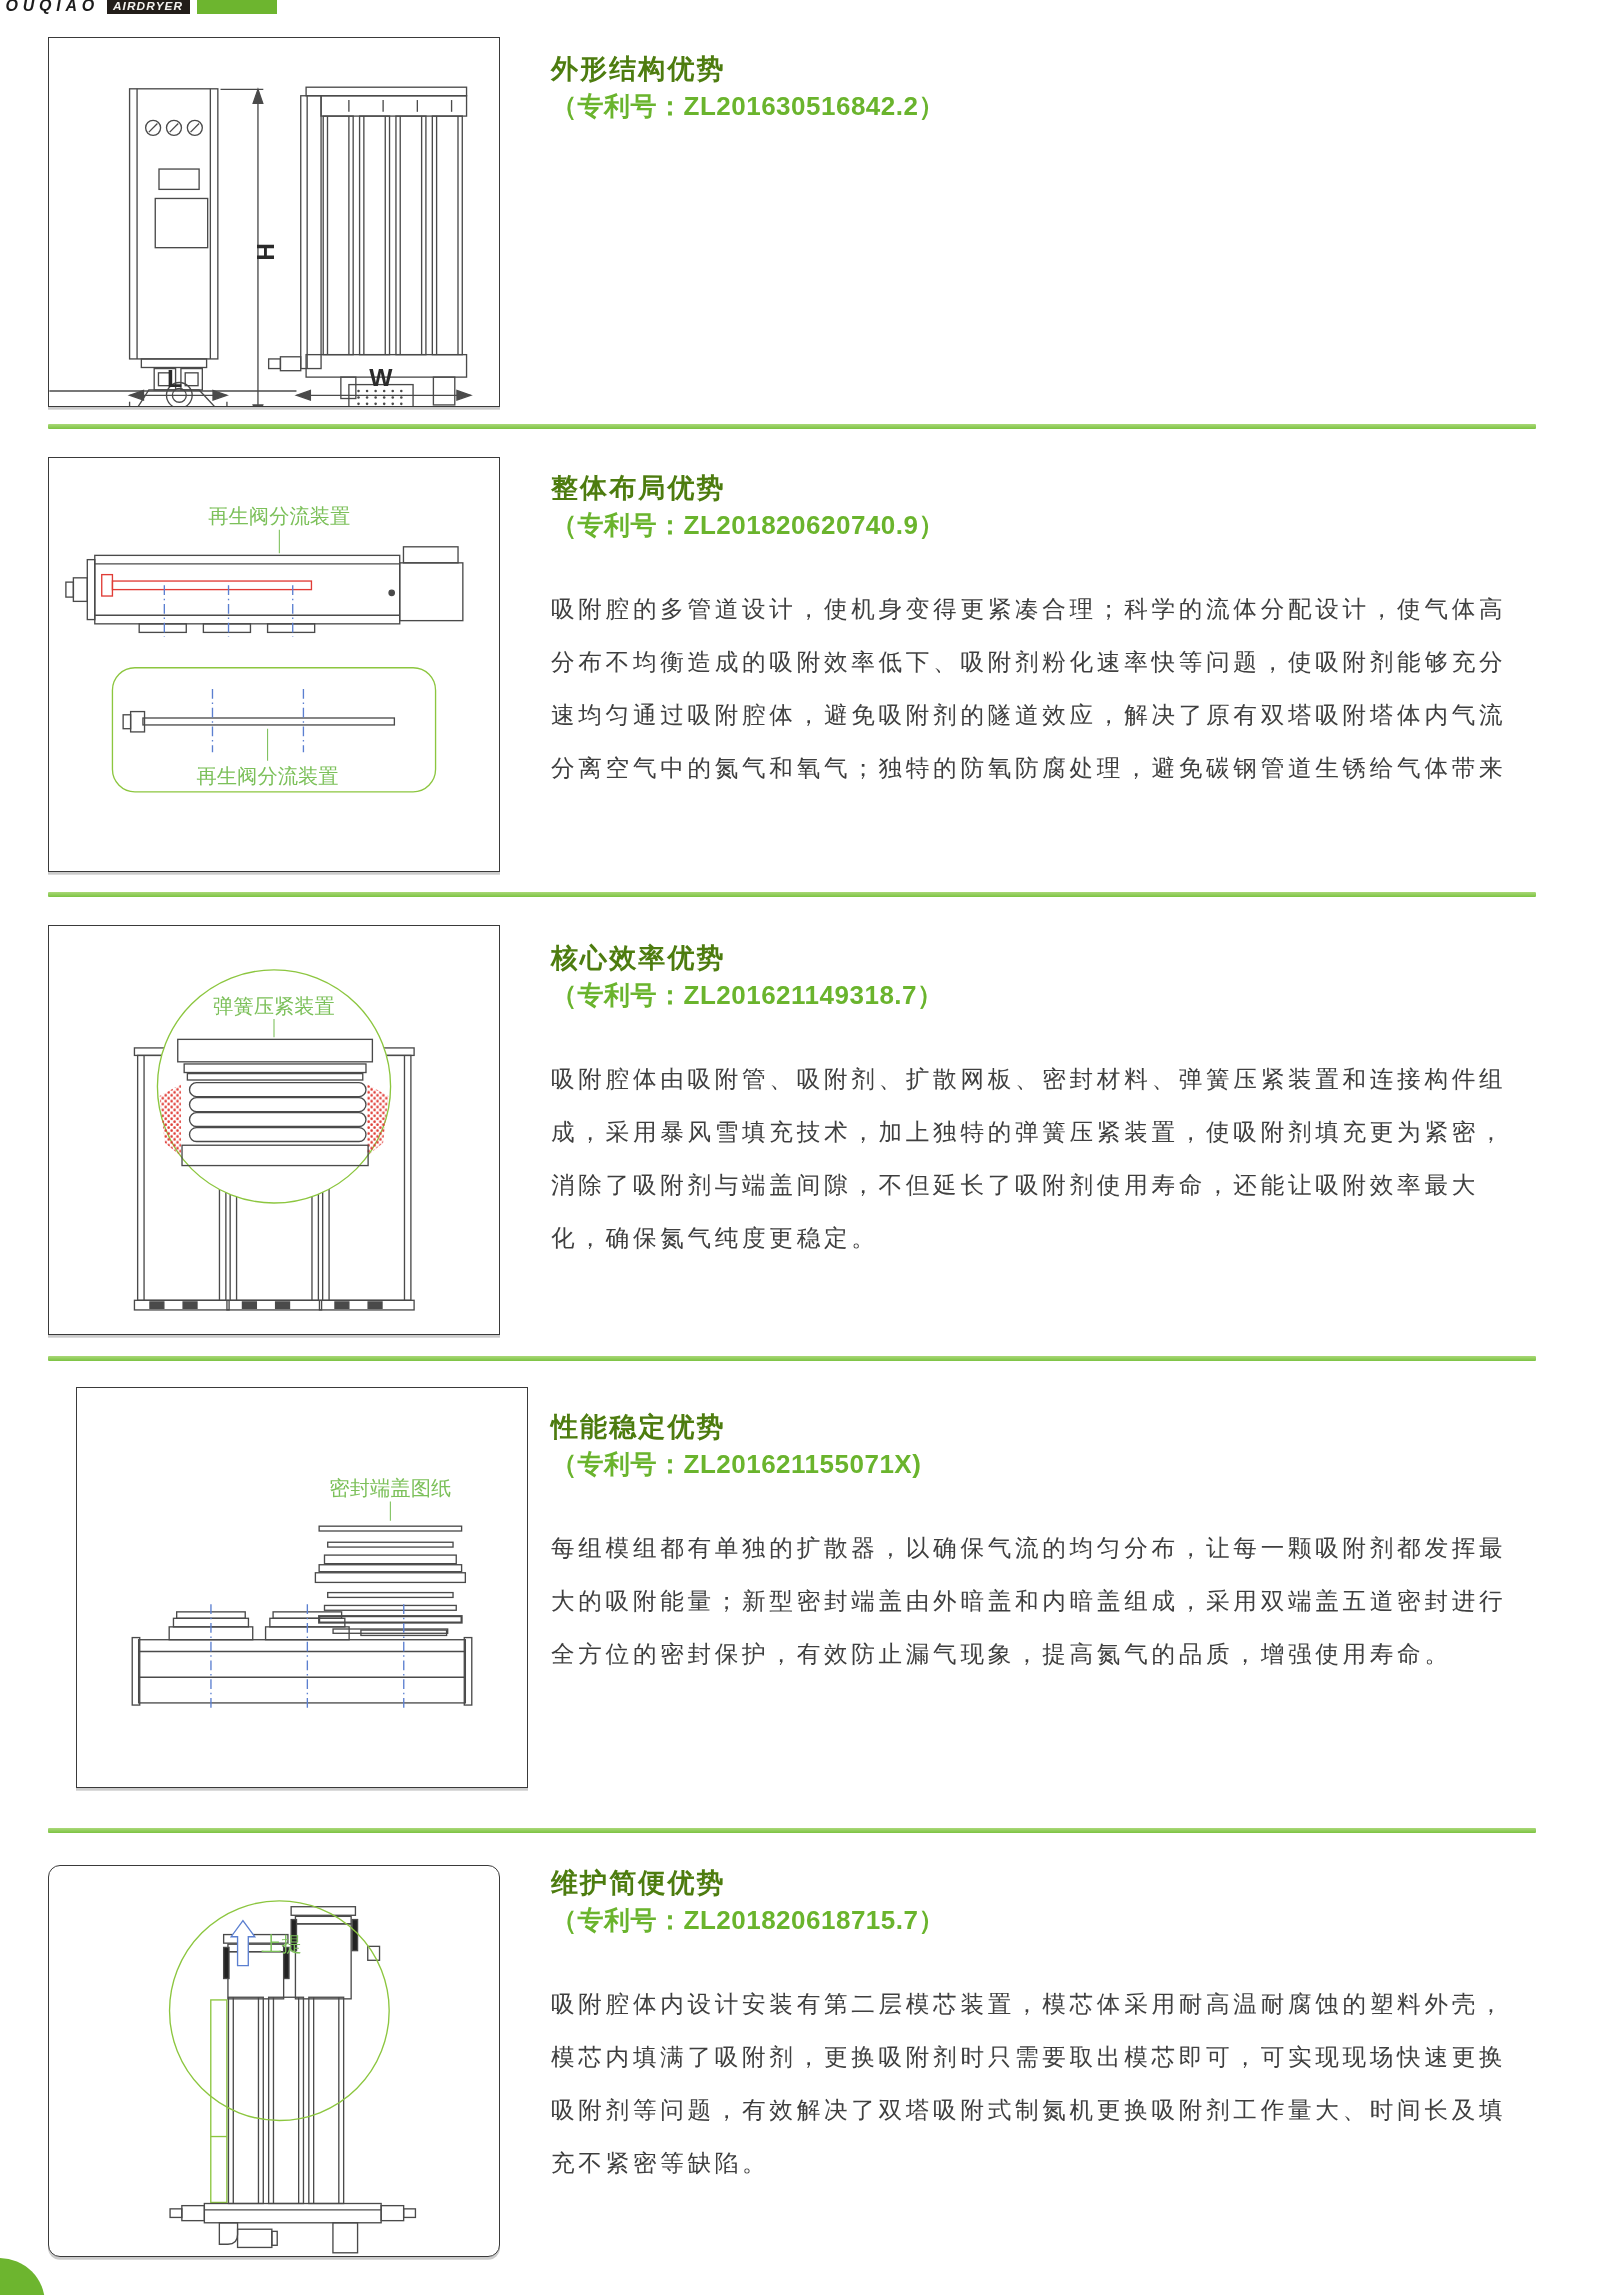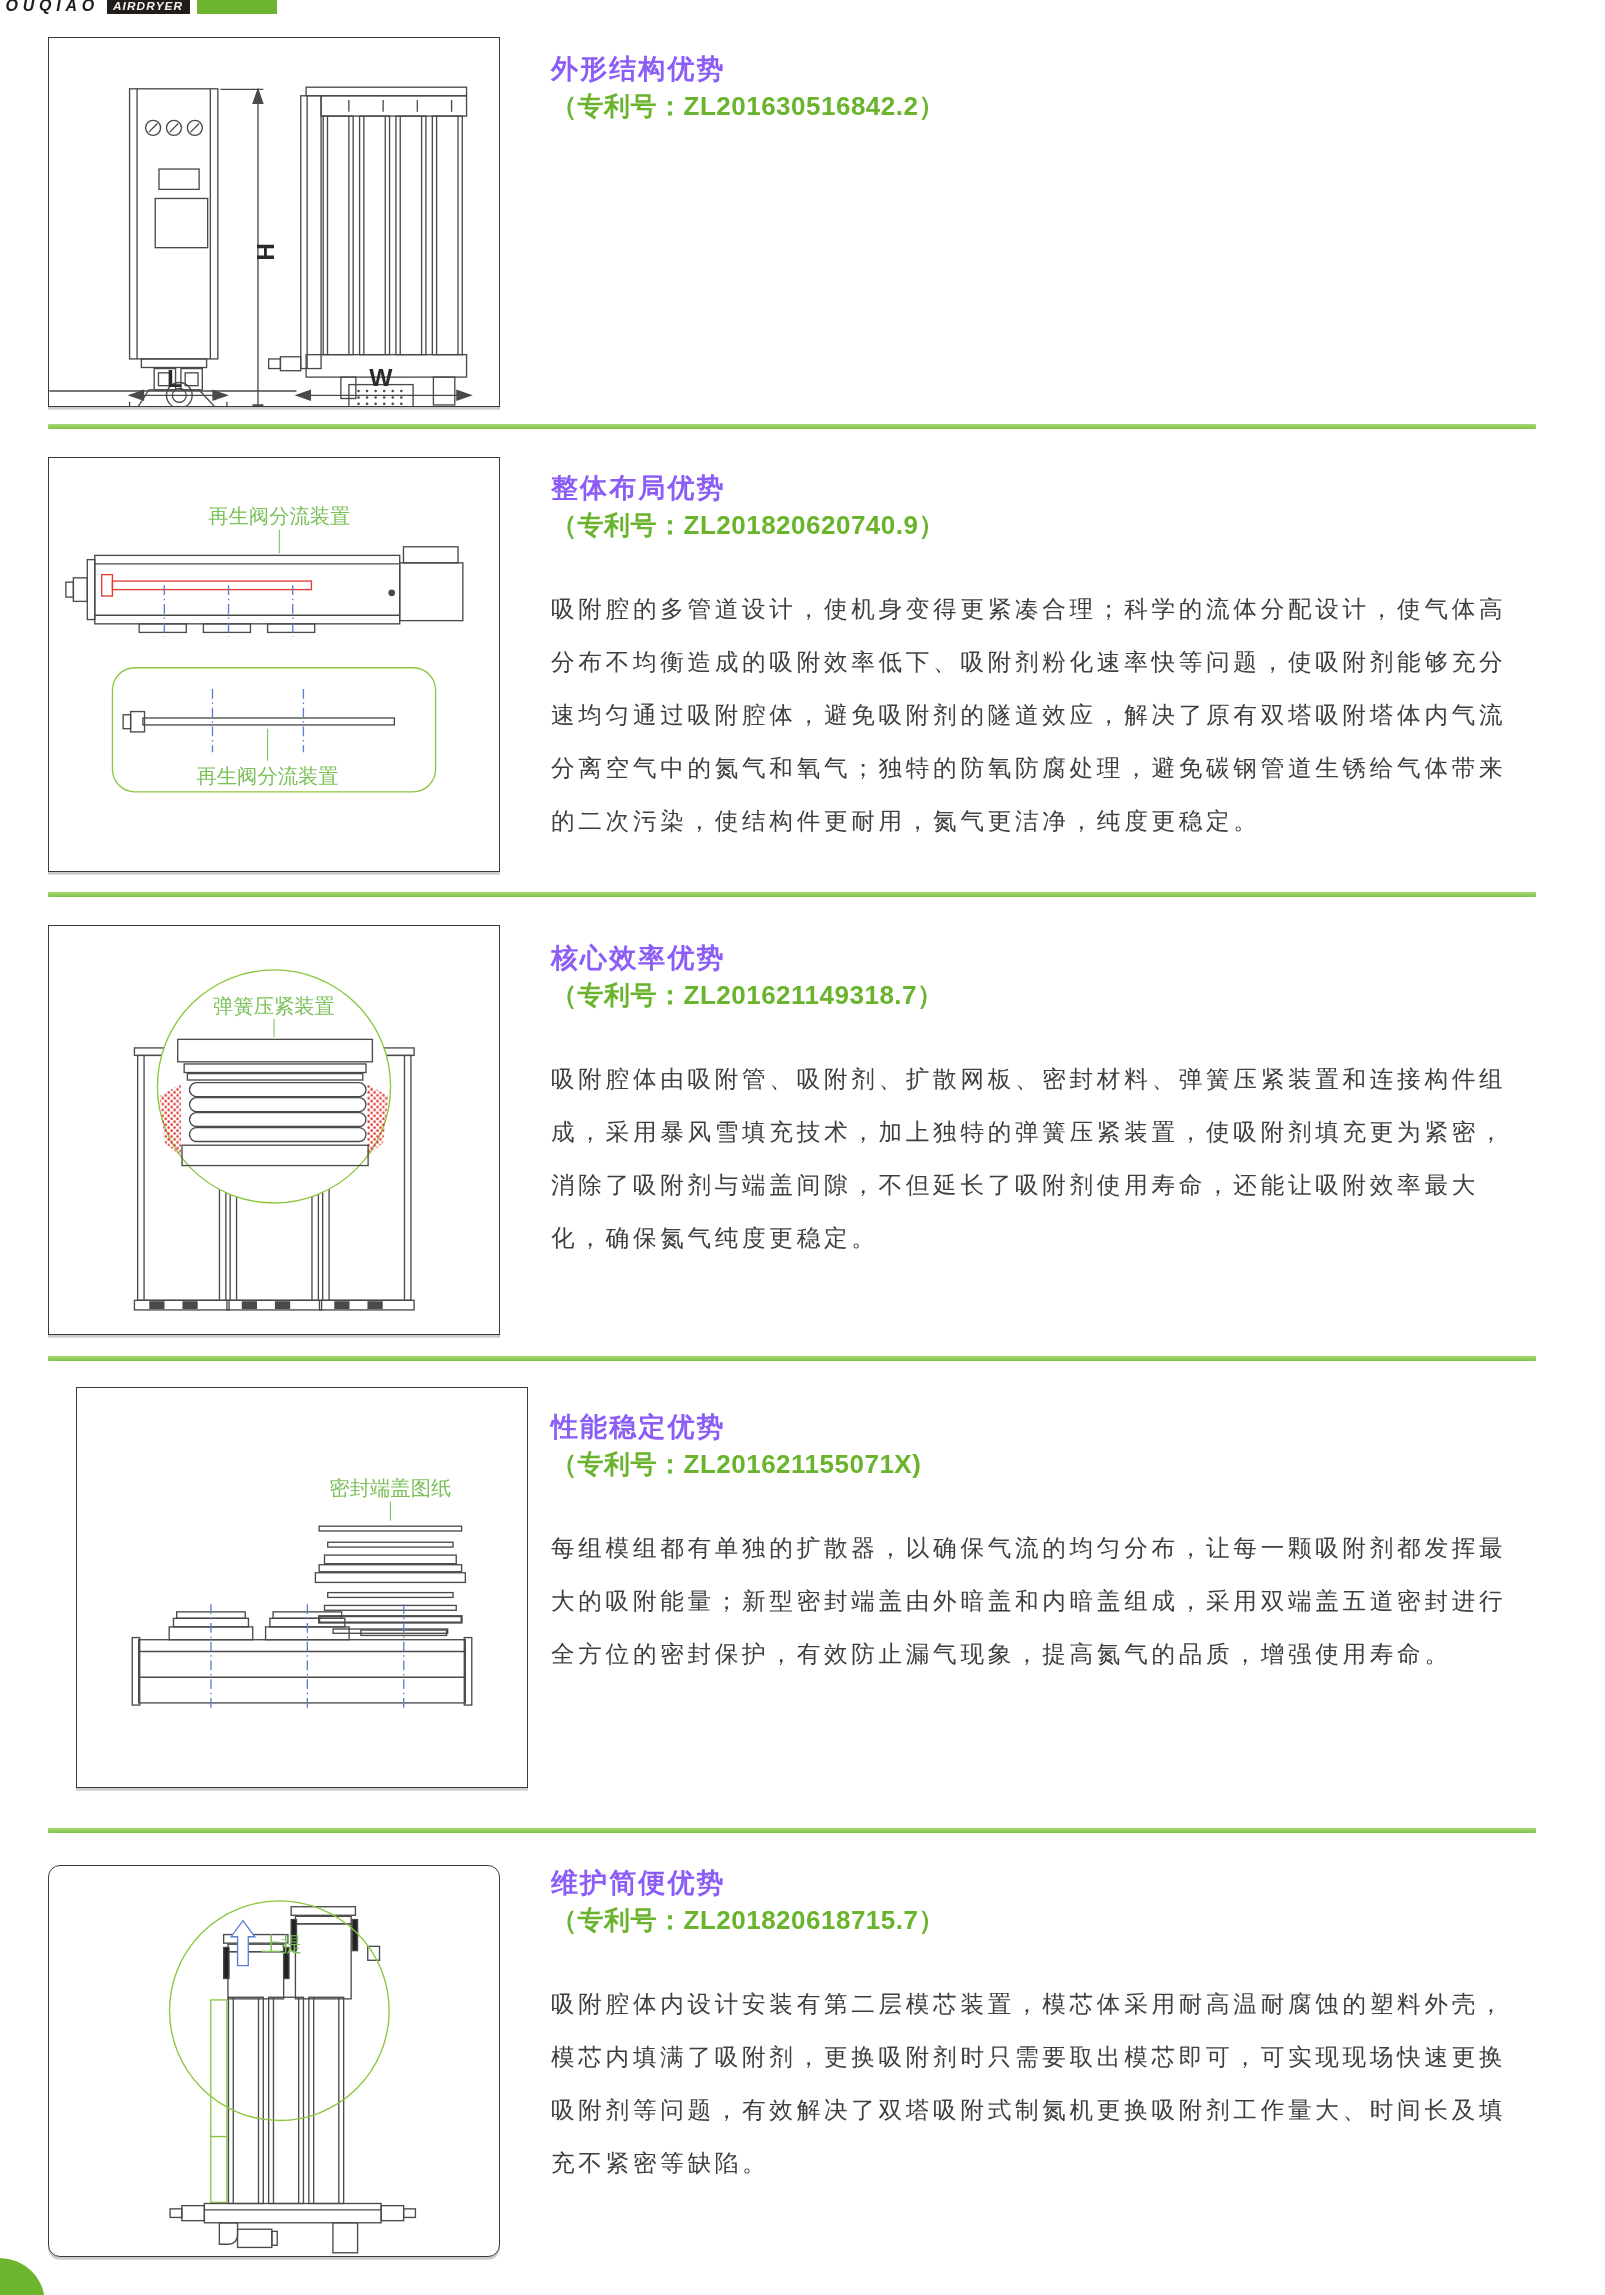--- a/index.html
+++ b/index.html
@@ -14,21 +14,21 @@
                padding:1.6px 6.4px;letter-spacing:1.1px;font-style:italic;}
   .logo .greenblock{width:80px;height:16px;background:#6db52f;}
 
   
   .dbox{position:absolute;left:48px;width:450px;background:#fff;
         border:1.6px solid #3a3a3a;box-shadow:0 2.7px 0 rgba(70,70,70,.28);}
   .dbox svg{display:block;}
 
   
   .tcol{position:absolute;left:551px;width:1006px;}
-  .stitle{font-size:27px;line-height:31px;font-weight:bold;color:#8b5cf6;letter-spacing:2.1px;margin:0;}
+  .stitle{font-size:27px;line-height:31px;font-weight:bold;color:#4d7c0f;letter-spacing:2.1px;margin:0;}
   .spatent{font-size:26px;line-height:30px;font-weight:bold;color:#6ab42d;letter-spacing:0.5px;margin-top:6.4px;}
   .sbody{margin-top:43px;}
   .bline{font-size:23.6px;line-height:53px;letter-spacing:3.7px;color:#3f3f3f;white-space:nowrap;}
 
   .divider{position:absolute;left:48px;width:1488px;height:4.8px;
            background:linear-gradient(#aad878,#7cc342);border-radius:1.1px;}
 
   .corner{position:absolute;left:-46px;top:2258px;width:91px;height:91px;
           border-radius:50%;background:#6db52f;}
 
@@ -202,21 +202,20 @@
     </svg>
   </div>
   <div class="tcol" style="top:473px;">
     <h2 class="stitle">整体布局优势</h2>
     <div class="spatent">（专利号：ZL201820620740.9）</div>
     <div class="sbody">
       <div class="bline">吸附腔的多管道设计，使机身变得更紧凑合理；科学的流体分配设计，使气体高</div>
       <div class="bline">分布不均衡造成的吸附效率低下、吸附剂粉化速率快等问题，使吸附剂能够充分</div>
       <div class="bline">速均匀通过吸附腔体，避免吸附剂的隧道效应，解决了原有双塔吸附塔体内气流</div>
       <div class="bline">分离空气中的氮气和氧气；独特的防氧防腐处理，避免碳钢管道生锈给气体带来</div>
-      <div class="bline">的二次污染，使结构件更耐用，氮气更洁净，纯度更稳定。</div>
     </div>
   </div>
   <div class="divider" style="top:892px;"></div>
 
   <div class="dbox" style="top:925px;height:408px;">
     <svg width="450" height="408" viewBox="0 0 840 763">
       <defs>
         <pattern id="reddots" width="11" height="11" patternUnits="userSpaceOnUse">
           <circle cx="3" cy="3" r="2.4" fill="#e03c36"></circle>
             <circle cx="8.5" cy="8.5" r="2.4" fill="#e03c36"></circle>

